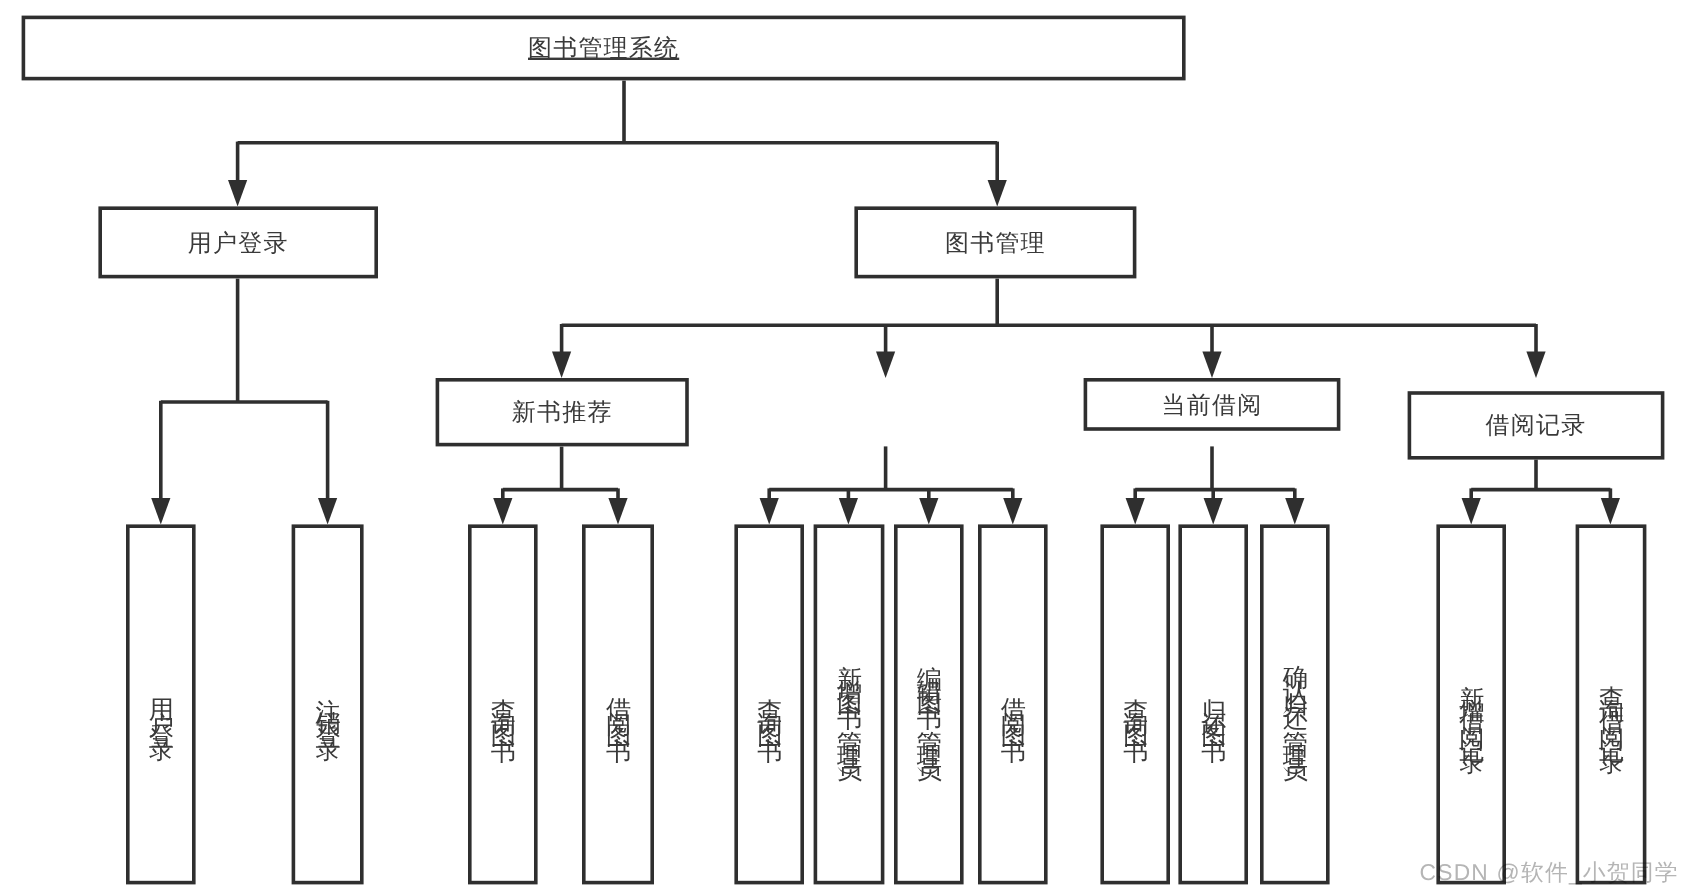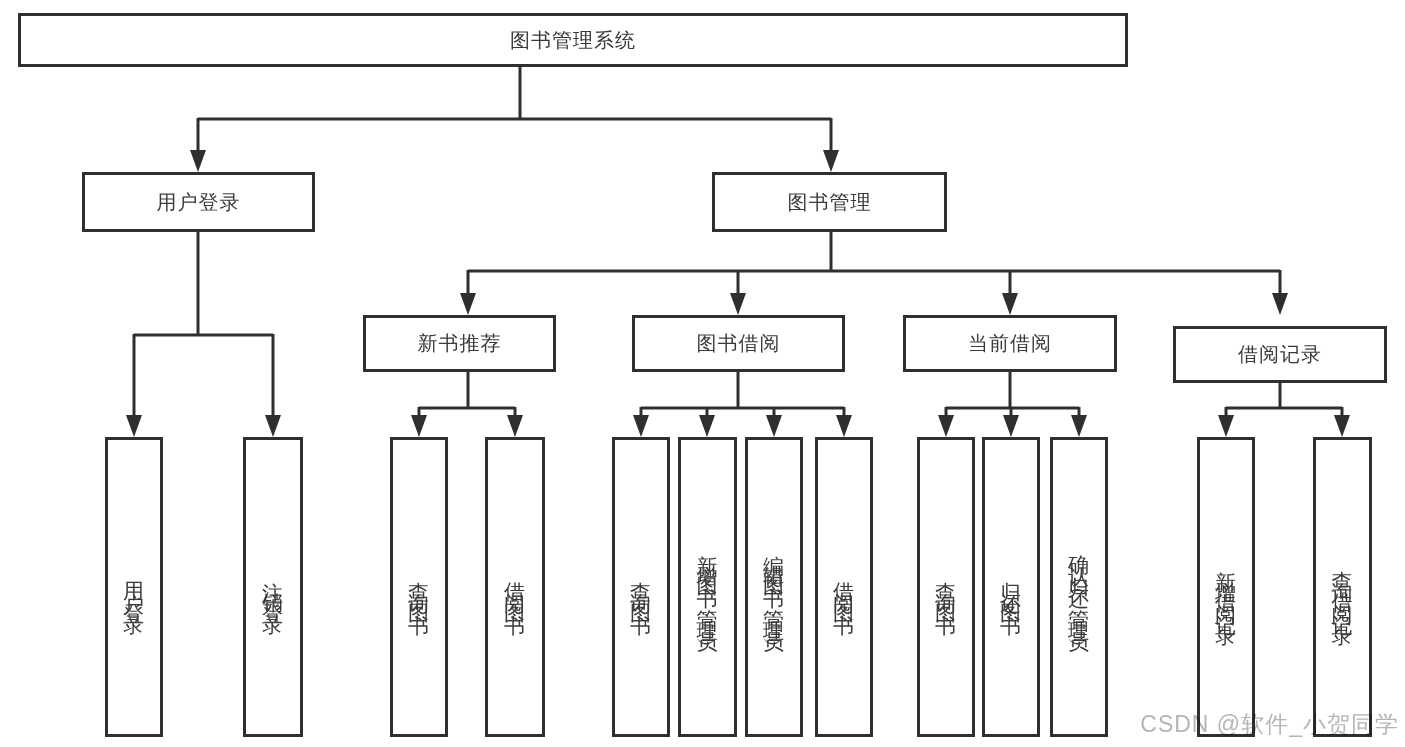--- a/index.html
+++ b/index.html
@@ -55,21 +55,21 @@
     text-orientation: mixed;
     font-size: 21px;
     letter-spacing: 11px;
     line-height: 1;
     white-space: nowrap;
   }
   .watermark {
     position: absolute;
     right: 6px;
     bottom: 7px;
-    font-size: 23px;
+    font-size: 19px;
     letter-spacing: 1px;
     color: var(--color-watermark);
     mix-blend-mode: multiply;
     z-index: 10;
     white-space: nowrap;
   }
 </style>
 </head>
 <body>
 
@@ -137,38 +137,35 @@
     <g>
       <line x1="1280" y1="372" x2="1280" y2="408"></line>
       <line x1="1226" y1="408" x2="1342" y2="408"></line>
       <line x1="1226" y1="407" x2="1226" y2="417"></line>
       <polygon points="1218,415 1234,415 1226,437"></polygon>
       <line x1="1342" y1="407" x2="1342" y2="417"></line>
       <polygon points="1334,415 1350,415 1342,437"></polygon>
     </g>
   </svg>
 
-  <div class="box hbox" style="left:18px; top:13px; width:1110px; height:54px;">
+  <div class="box hbox" style="left:18px; top:13px; width:970px; height:54px;text-decoration:underline;">
     <span class="lbl">图书管理系统</span>
   </div>
 
   <div class="box hbox" style="left:82px; top:172px; width:233px; height:60px;">
     <span class="lbl">用户登录</span>
   </div>
   <div class="box hbox" style="left:712px; top:172px; width:235px; height:60px;font-family:Liberation Serif, serif;">
     <span class="lbl">图书管理</span>
   </div>
 
-  <div class="box hbox" style="left:363px; top:315px; width:193px; height:57px;">
+  <div class="box hbox" style="left:363px; top:315px; width:211px; height:57px;">
     <span class="lbl">新书推荐</span>
   </div>
-  <div class="box hbox" style="left:632px; top:315px; width:213px; height:57px;">
-    <span class="lbl">图书借阅</span>
-  </div>
-  <div class="box hbox" style="left:903px; top:315px; width:214px; height:57px;">
+  <div class="box hbox" style="left:903px; top:315px; width:214px; height:44px;">
     <span class="lbl">当前借阅</span>
   </div>
   <div class="box hbox" style="left:1173px; top:315px; width:214px; height:57px;margin-top:11px;">
     <span class="lbl">借阅记录</span>
   </div>
 
   <div class="box vbox" style="left:105px; top:437px; width:58px; height:300px;">
     <span class="vlabel">用户登录</span>
   </div>
   <div class="box vbox" style="left:243px; top:437px; width:60px; height:300px;">

